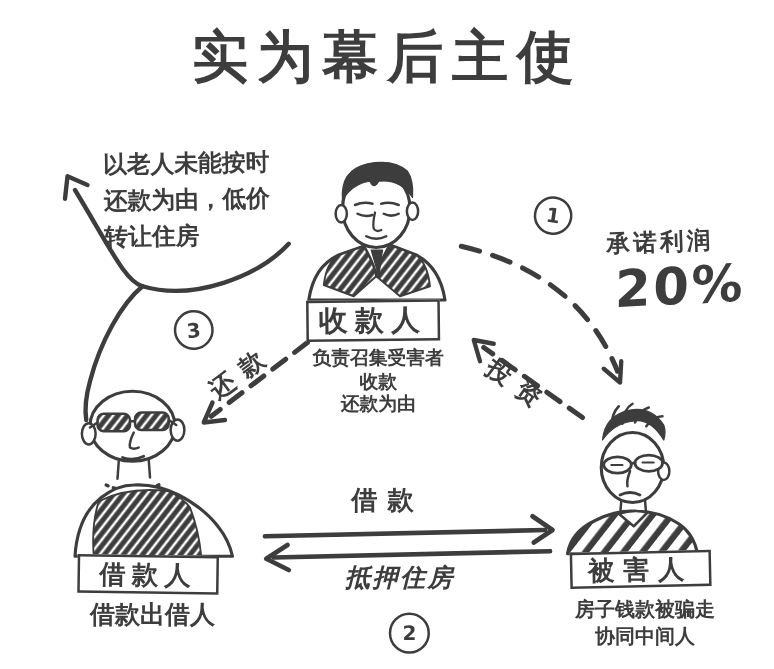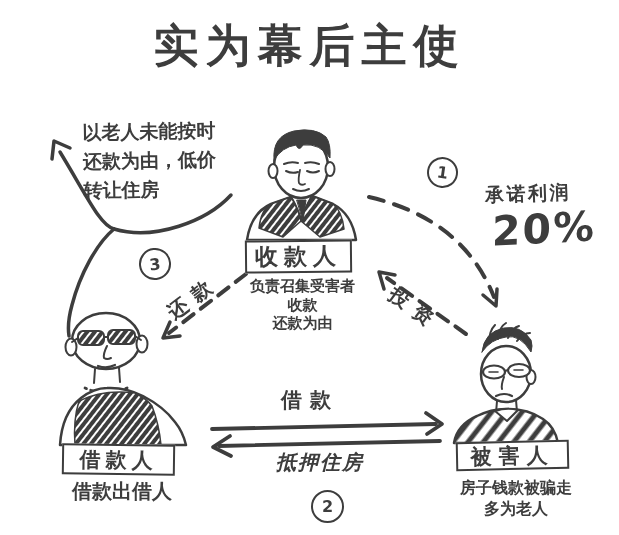--- a/index.html
+++ b/index.html
@@ -183,16 +183,16 @@
     <div>收款</div>
     <div>还款为由</div>
   </div>
 
   <div class="desc borrower">
     <div>借款出借人</div>
   </div>
 
   <div class="desc victim">
     <div>房子钱款被骗走</div>
-    <div>多为老人</div>
+    <div>协同中间人</div>
   </div>
 
 </div>
 
 </body></html>

